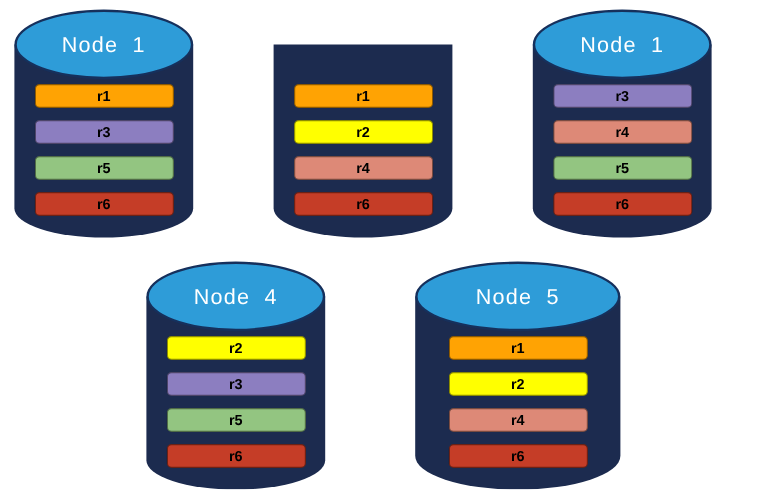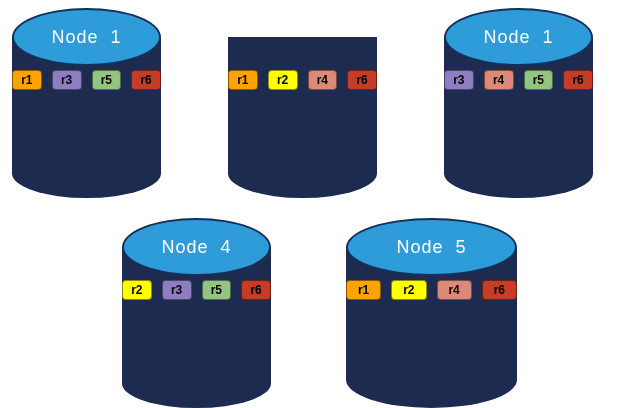--- a/index.html
+++ b/index.html
@@ -57,20 +57,21 @@
     letter-spacing: 1px;
     white-space: pre;
     text-align: center;
   }
   .bars {
     position: absolute;
     top: 62px;
     left: 0;
     width: 100%;
     display: flex;
+    flex-direction: column;
     align-items: center;
     gap: 10px;
     z-index: 3;
   }
   .bar {
     width: 116px;
     height: 20px;
     box-sizing: border-box;
     border: 1px solid rgba(0,0,0,0.45);
     border-radius: 4px;

